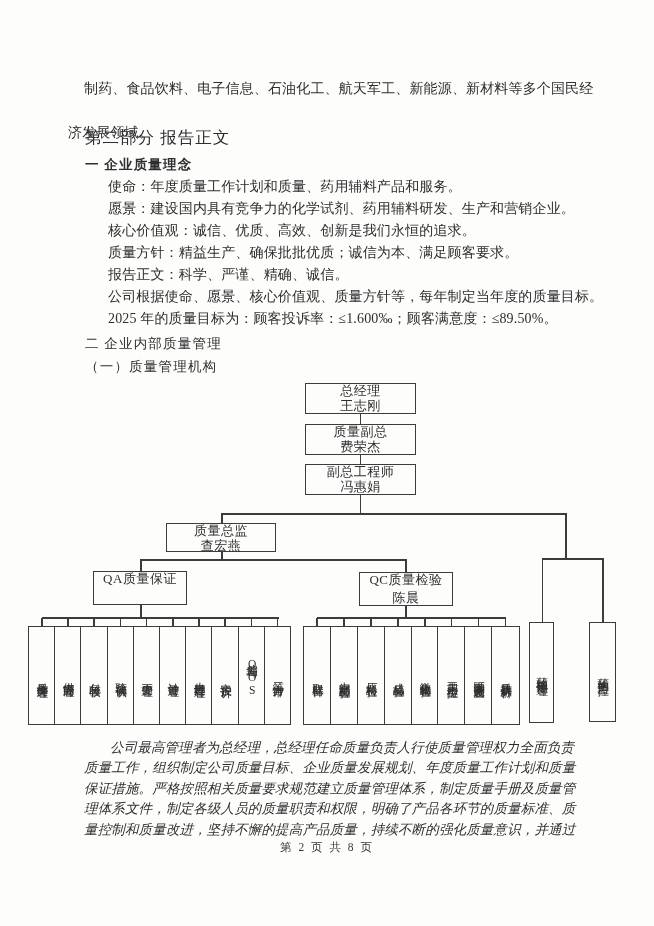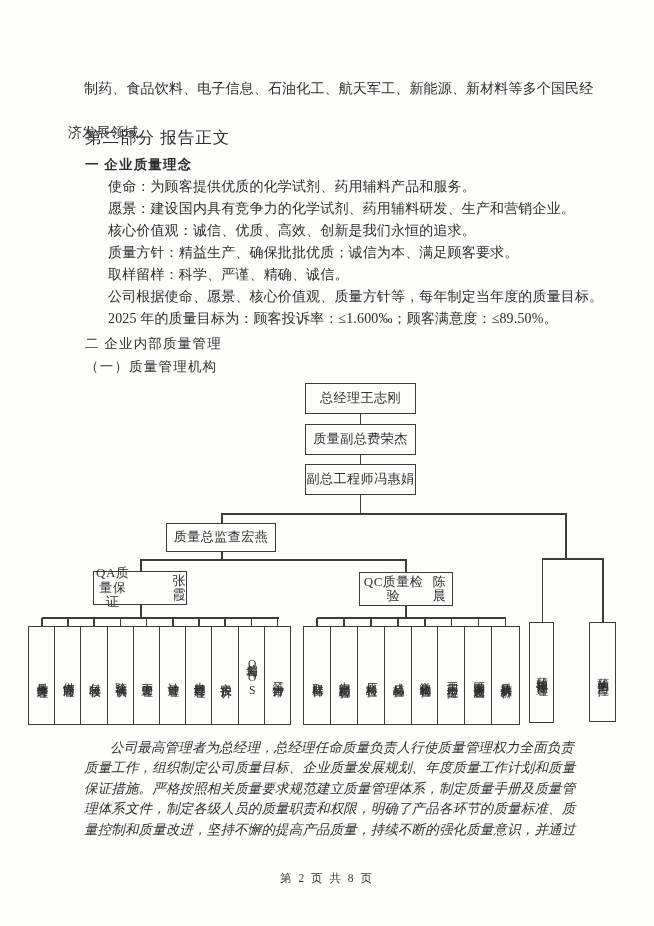--- a/index.html
+++ b/index.html
@@ -36,22 +36,22 @@
     font-size:13.5px;
     letter-spacing:1.2px;
     white-space:nowrap;
   }
   
   .node{
     position:absolute;
     box-sizing:border-box;
     border:1.5px solid var(--line);
     background:var(--paper);
-    display:flex;
-    align-items:center;justify-content:center;
+    display:flex;flex-direction:column;
+    align-items:center;justify-content:space-between;
     font-size:13px;line-height:14.5px;
     letter-spacing:0.5px;
     text-align:center;
   }
   .hline,.vline{position:absolute;background:var(--line);}
   .hline{height:1.5px;}
   .vline{width:1.5px;}
   .col-group{
     position:absolute;
     display:flex;
@@ -94,44 +94,44 @@
   .closing p{
     margin:0;
     font-size:13.5px;
     line-height:20.4px;
     letter-spacing:0.15px;
     white-space:nowrap;
     font-style:italic;
   }
   .footer{
     position:absolute;
-    width:654px;left:0;top:871px;
+    width:654px;left:0;top:840px;
     text-align:center;
     font-size:11.5px;
     letter-spacing:2px;
     color:#3a3a3a;
   }
 </style>
 </head>
 <body>
 
 <div id="page">
 
   <div class="tline" style="left:84px;top:80px;">制药、食品饮料、电子信息、石油化工、航天军工、新能源、新材料等多个国民经</div>
   <div class="tline" style="left:68px;top:100px;margin-top:24px;">济发展领域。</div>
 
   <div class="part-heading" style="left:85px;top:127px;">第二部分 报告正文</div>
 
   <div class="sec-heading" style="left:85px;top:156px;font-weight:bold;">一 企业质量理念</div>
 
-  <div class="tline" style="left:108px;top:178px;">使命：为顾客提供优质的化学试剂、药用辅料产品和服务。</div>
+  <div class="tline" style="left:108px;top:178px;">使命：年度质量工作计划和质量、药用辅料产品和服务。</div>
   <div class="tline" style="left:108px;top:200px;">愿景：建设国内具有竞争力的化学试剂、药用辅料研发、生产和营销企业。</div>
   <div class="tline" style="left:108px;top:222px;">核心价值观：诚信、优质、高效、创新是我们永恒的追求。</div>
   <div class="tline" style="left:108px;top:244px;">质量方针：精益生产、确保批批优质；诚信为本、满足顾客要求。</div>
-  <div class="tline" style="left:108px;top:266px;">取样留样：科学、严谨、精确、诚信。</div>
+  <div class="tline" style="left:108px;top:266px;">报告正文：科学、严谨、精确、诚信。</div>
   <div class="tline" style="left:108px;top:288px;">公司根据使命、愿景、核心价值观、质量方针等，每年制定当年度的质量目标。</div>
   <div class="tline" style="left:108px;top:310px;">2025 年的质量目标为：顾客投诉率：≤1.600‰；顾客满意度：≤89.50%。</div>
 
   <div class="sec-heading" style="left:85px;top:335px;">二 企业内部质量管理</div>
   <div class="sec-heading" style="left:85px;top:358px;">（一）质量管理机构</div>
 
   <div class="node" style="left:305px;top:383px;width:111px;height:31px;">
     <span>总经理</span>
     <span>王志刚</span>
   </div>

